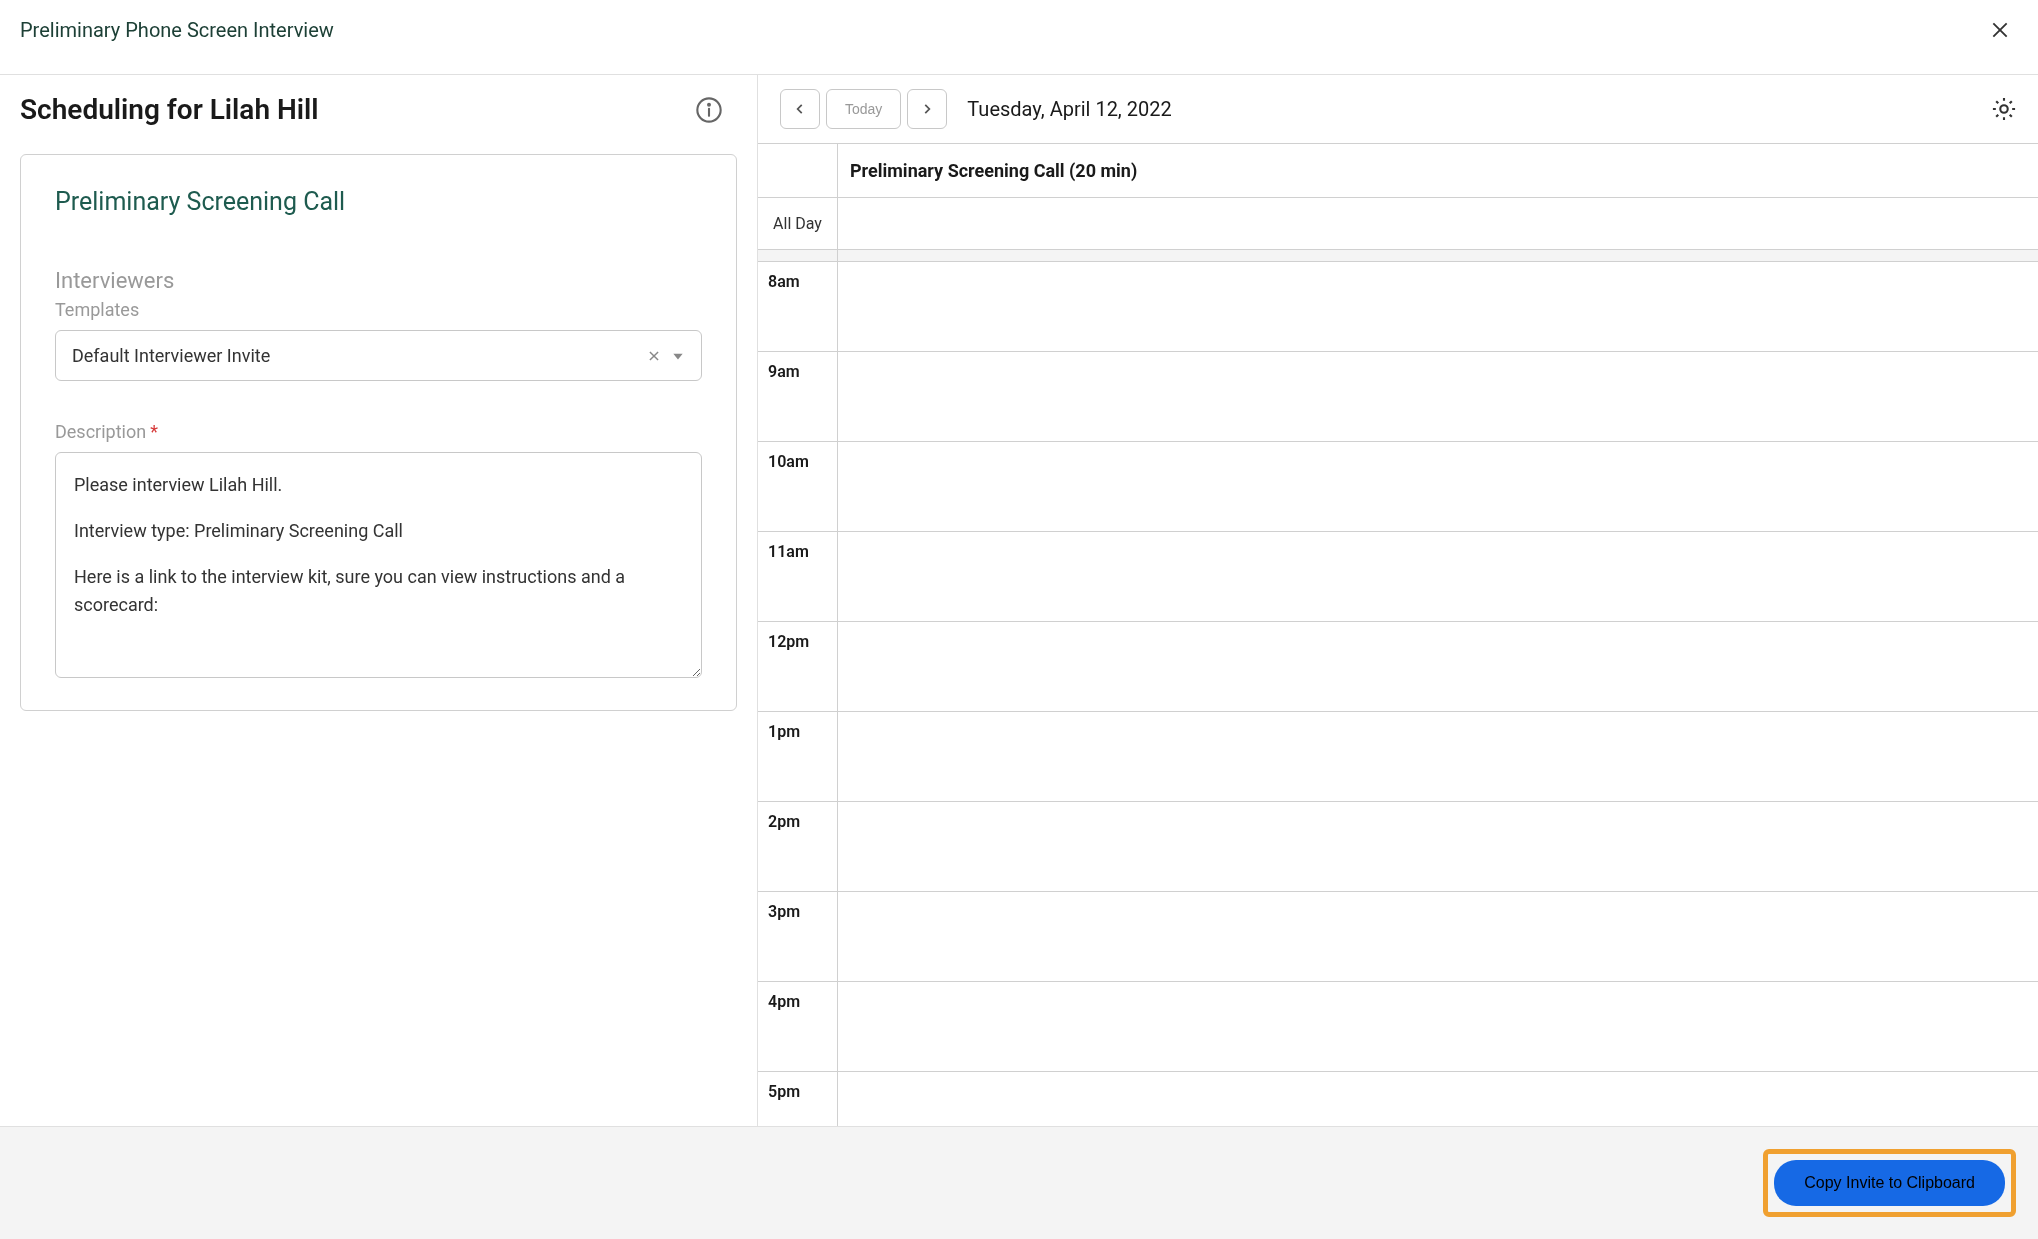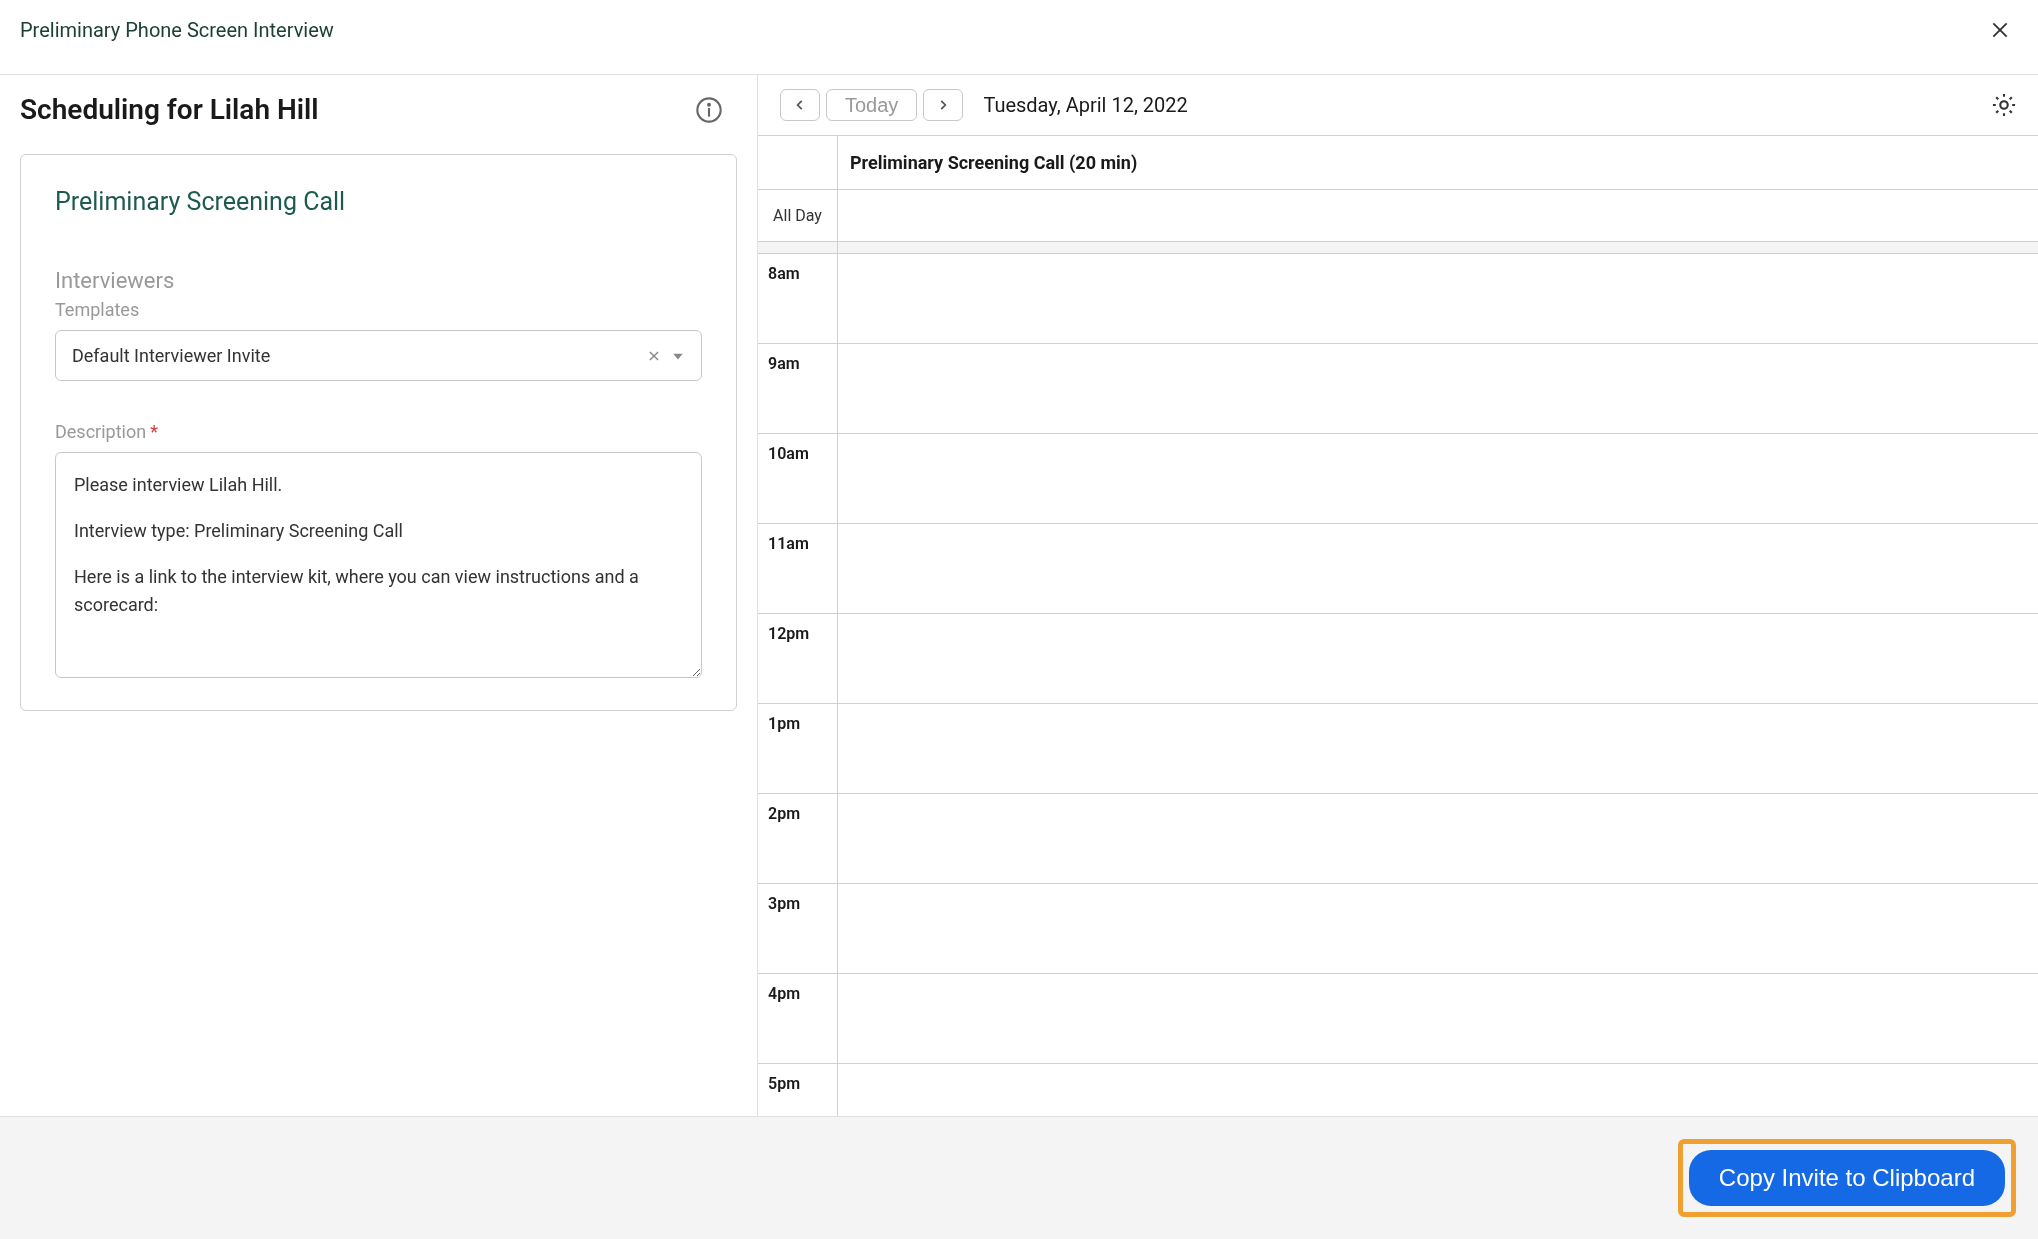--- a/index.html
+++ b/index.html
@@ -149,27 +149,27 @@
     }
     .calendar-toolbar {
       display: flex;
       align-items: center;
       padding: 14px 20px 14px 22px;
     }
     .nav-btn {
       border: 1px solid #c8c8c8;
       background: #fff;
       border-radius: 6px;
-      height: 32px;
+      height: 40px;
       display: flex;
       align-items: center;
       justify-content: center;
       cursor: pointer;
       color: #555;
-      font-size: 20px;
+      font-size: 14px;
       padding: 0 16px;
       margin-right: 6px;
     }
     .nav-btn.chev { padding: 0; width: 40px; }
     .nav-btn.chev svg { width: 14px; height: 14px; }
     .today-btn { color: #999; padding: 0 18px; }
     .date-display {
       font-size: 20px;
       color: #1a1a1a;
       margin-left: 14px;
@@ -243,25 +243,25 @@
       display: flex;
       justify-content: flex-end;
     }
     .copy-btn-highlight {
       border: 5px solid #f0a030;
       border-radius: 6px;
       padding: 6px;
     }
     .copy-btn {
       background: #1669e5;
-      color: #ffffff;
+      color: #000000;
       border: none;
       border-radius: 22px;
       padding: 14px 30px;
-      font-size: 24px;
+      font-size: 16px;
       cursor: pointer;
       font-weight: 400;
     }
   </style>
 </head>
 <body>
 
 <div class="header">
   <div class="header-title">Preliminary Phone Screen Interview</div>
   <button class="close-btn">
@@ -299,21 +299,21 @@
               <path d="M4 8 L20 8 L12 18 Z"></path>
             </svg>
         </span>
       </div>
       <div class="description-label">
         <span>Description</span><span class="required-star">*</span>
       </div>
       <div class="description-box">
         <div class="desc-para">Please interview Lilah Hill.</div>
         <div class="desc-para">Interview type: Preliminary Screening Call</div>
-        <div class="desc-para">Here is a link to the interview kit, where you can view instructions and a scorecard:</div>
+        <div class="desc-para">Here is a link to the interview kit, sure you can view instructions and a scorecard:</div>
       </div>
     </div>
   </div>
 
   <div class="right-panel">
     <div class="calendar-toolbar">
       <button class="nav-btn chev">
         <svg viewBox="0 0 24 24" fill="none" stroke="currentColor" stroke-width="3">
             <path d="M15 5 L8 12 L15 19"></path>
           </svg>

